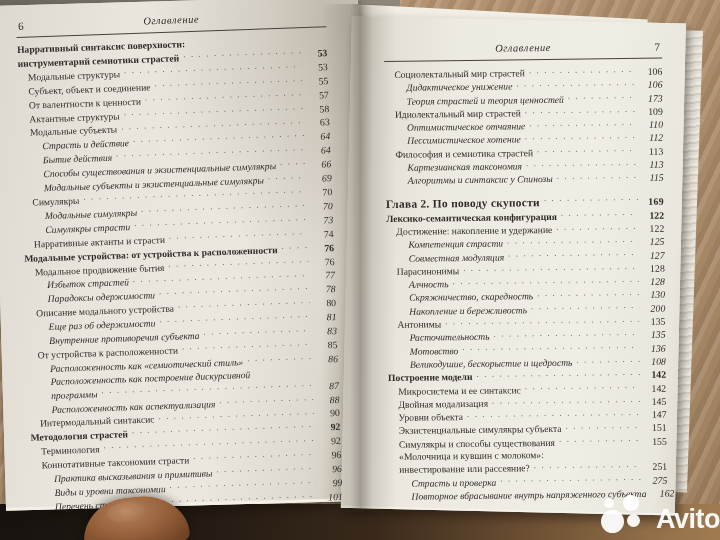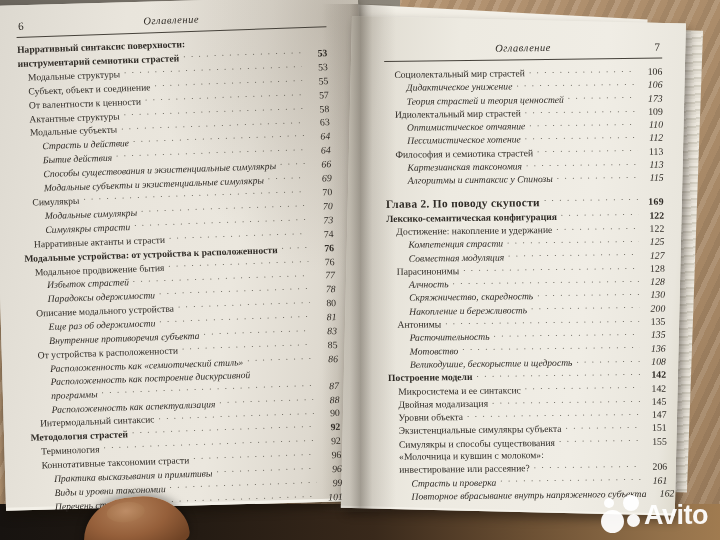--- a/index.html
+++ b/index.html
@@ -86,21 +86,21 @@
     background:radial-gradient(ellipse at 45% 28%, #b28059 0%, #955f3a 48%, #6f4325 88%);
     box-shadow:0 -3px 8px rgba(0,0,0,.35);
   }
   .thumb .nail{
     position:absolute;left:26px;top:4px;width:38px;height:20px;border-radius:50%;
     background:radial-gradient(ellipse at 50% 45%, #c0906a 0%, #a97850 70%, rgba(169,120,80,0) 100%);
     opacity:.8;
   }
   
   .watermark{
-    position:absolute;left:601px;top:495px;z-index:50;display:flex;align-items:center;gap:1px;
+    position:absolute;left:601px;top:495px;z-index:50;display:flex;align-items:flex-end;gap:13px;
     color:rgba(255,255,255,.95);
   }
   .watermark .logo{position:relative;width:42px;height:40px;}
   .watermark .logo i{position:absolute;border-radius:50%;background:rgba(255,255,255,.95);display:block;}
   .logo .c1{left:3px;top:3px;width:10px;height:10px;}
   .logo .c2{left:22px;top:0px;width:16px;height:16px;}
   .logo .c3{left:0px;top:15px;width:23px;height:23px;}
   .logo .c4{left:26px;top:19px;width:13px;height:13px;}
   .watermark .wm-text{
     font-family:"Liberation Sans","DejaVu Sans",sans-serif;
@@ -441,26 +441,26 @@
         <span class="t">Симулякры и способы существования</span>
         <span class="dots"></span>
         <span class="pg">155</span>
       </div>
       <div class="row lvl1 pre-line">
         <span class="t">«Молочница и кувшин с молоком»:</span>
       </div>
       <div class="row lvl1">
         <span class="t">инвестирование или рассеяние?</span>
         <span class="dots"></span>
-        <span class="pg">206</span>
+        <span class="pg">251</span>
       </div>
       <div class="row lvl2 i">
         <span class="t">Страсть и проверка</span>
         <span class="dots"></span>
-        <span class="pg">161</span>
+        <span class="pg">275</span>
       </div>
       <div class="row lvl2 i">
         <span class="t">Повторное вбрасывание внутрь напряженного субъекта</span>
         <span class="dots"></span>
         <span class="pg">162</span>
       </div>
     </div>
 </div>
 
 <div class="gutter"></div>

